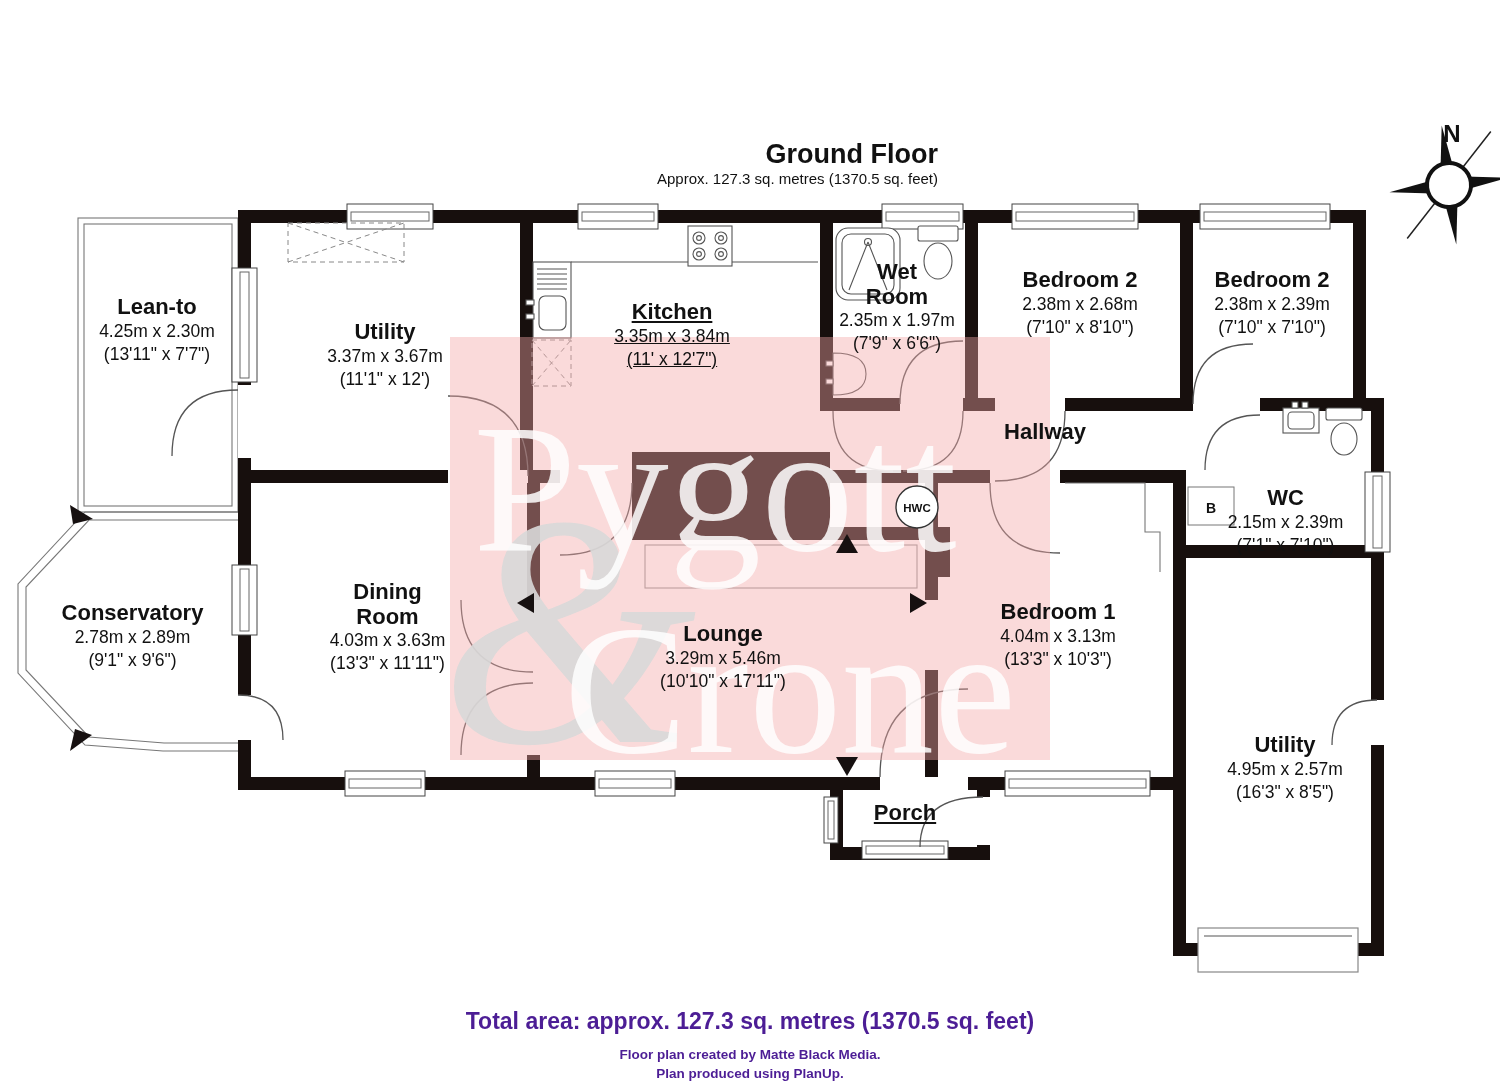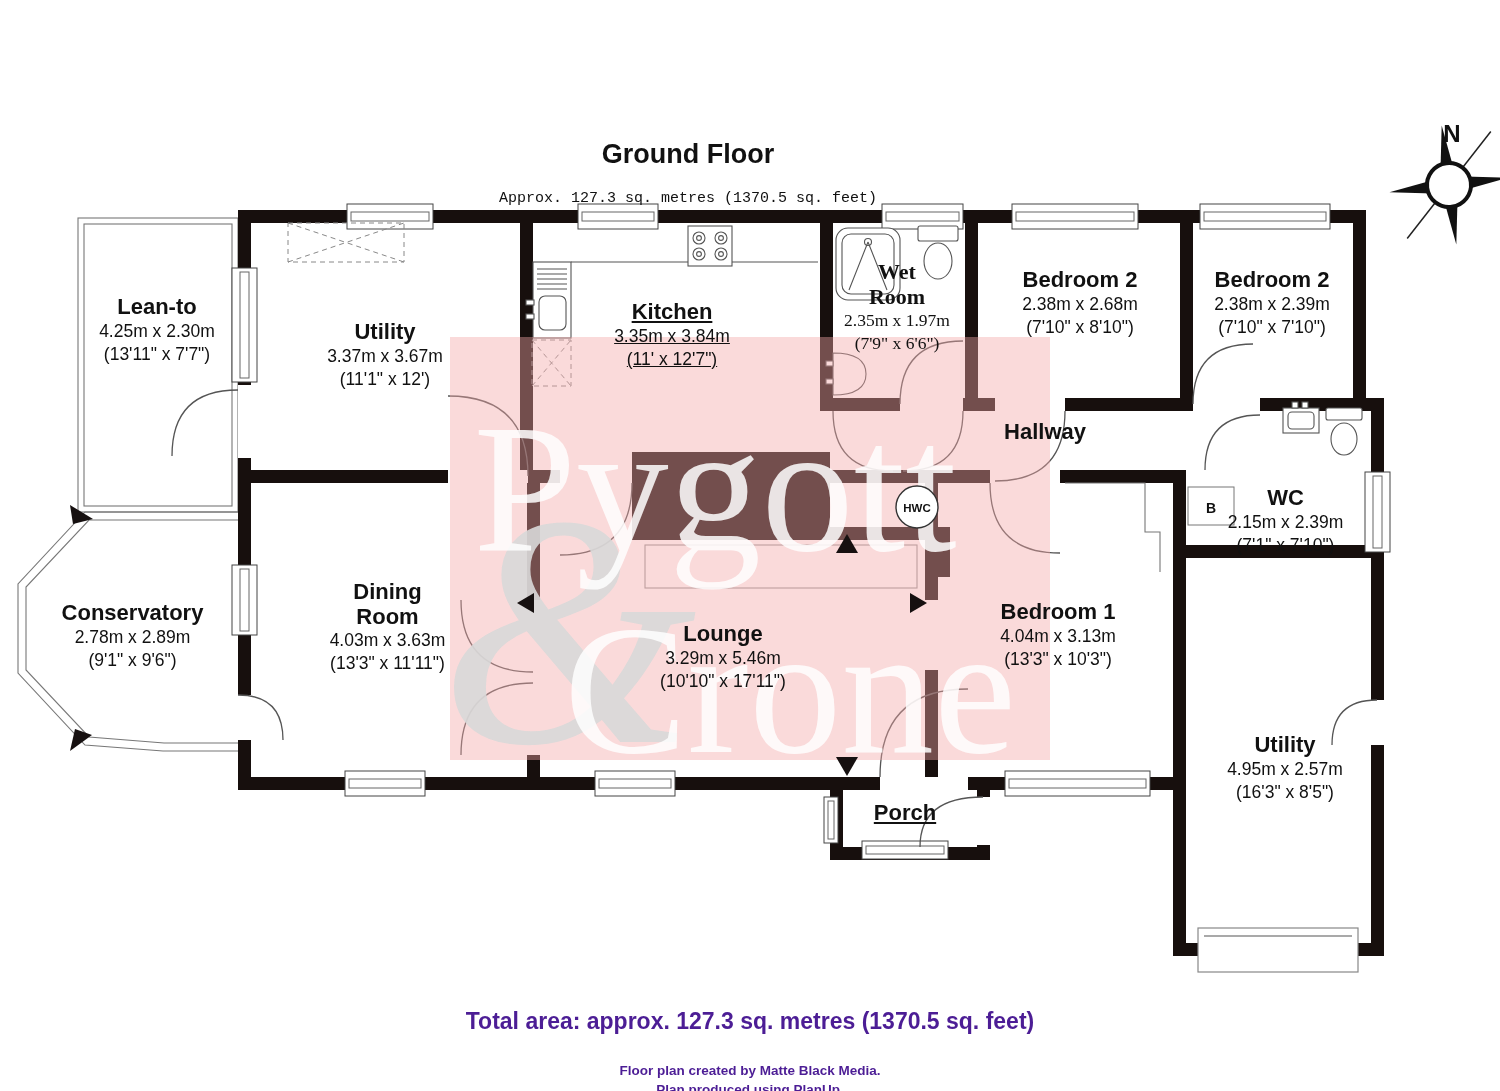--- a/index.html
+++ b/index.html
@@ -9,32 +9,32 @@
   .wall{fill:#170f0d;}
   .gap{fill:#ffffff;}
   .wo{fill:#ffffff;stroke:#444;stroke-width:1;}
   .wi{fill:none;stroke:#666;stroke-width:1;}
   .door{fill:none;stroke:#555;stroke-width:1.3;}
   .thin{fill:none;stroke:#777;stroke-width:1.1;}
   .fx{fill:#ffffff;stroke:#555;stroke-width:1.1;}
   .fxl{fill:none;stroke:#555;stroke-width:1.1;}
   .dash{fill:none;stroke:#888;stroke-width:1;stroke-dasharray:5 4;}
   .tri{fill:#161010;}
-  .plan-title{position:absolute;left:438px;top:140px;width:500px;text-align:center;color:#111;}
+  .plan-title{position:absolute;left:438px;top:140px;width:500px;text-align:right;color:#111;}
   .plan-title .h{font-size:27px;font-weight:bold;line-height:1.1;}
-  .plan-title .sub{font-size:15px;margin-top:20px;font-family:Liberation Mono, monospace;}
+  .plan-title .sub{font-size:15px;margin-top:0;}
   .room-label{position:absolute;text-align:center;color:#111;z-index:5;}
   .rname{font-weight:bold;font-size:22px;line-height:1.12;}
   .rdim{font-size:17.5px;line-height:1.32;white-space:nowrap;}
   .narrow .rname{max-width:92px;margin:0 auto;}
   .narrow2 .rname{max-width:120px;margin:0 auto;}
   .footer{position:absolute;left:0;top:1008px;width:100%;text-align:center;color:#4c1d95;font-weight:bold;}
   .total{font-size:23px;}
   .credit{font-size:13.5px;margin-top:4px;}
-  .credit.first{margin-top:28px;}
+  .credit.first{margin-top:12px;}
 </style>
 </head>
 <body>
 
 <div class="stage">
 
   <svg width="1500" height="1091" viewBox="0 0 1500 1091">
 
     <g>
       <rect class="thin" x="78" y="218" width="160" height="294"></rect>
@@ -271,21 +271,21 @@
   <div class="room-label" style="left:290px;top:320px;width:190px;">
     <div class="rname">Utility</div>
     <div class="rdim">3.37m x 3.67m</div>
     <div class="rdim">(11'1" x 12')</div>
   </div>
   <div class="room-label" style="left:577px;top:300px;width:190px;text-decoration:underline;">
     <div class="rname">Kitchen</div>
     <div class="rdim">3.35m x 3.84m</div>
     <div class="rdim">(11' x 12'7")</div>
   </div>
-  <div class="room-label narrow" style="left:822px;top:260px;width:150px;font-family:Liberation Serif, serif;">
+  <div class="room-label narrow" style="left:822px;top:260px;width:150px;">
     <div class="rname">Wet Room</div>
     <div class="rdim">2.35m x 1.97m</div>
     <div class="rdim">(7'9" x 6'6")</div>
   </div>
   <div class="room-label" style="left:980px;top:268px;width:200px;">
     <div class="rname">Bedroom 2</div>
     <div class="rdim">2.38m x 2.68m</div>
     <div class="rdim">(7'10" x 8'10")</div>
   </div>
   <div class="room-label" style="left:1172px;top:268px;width:200px;">

